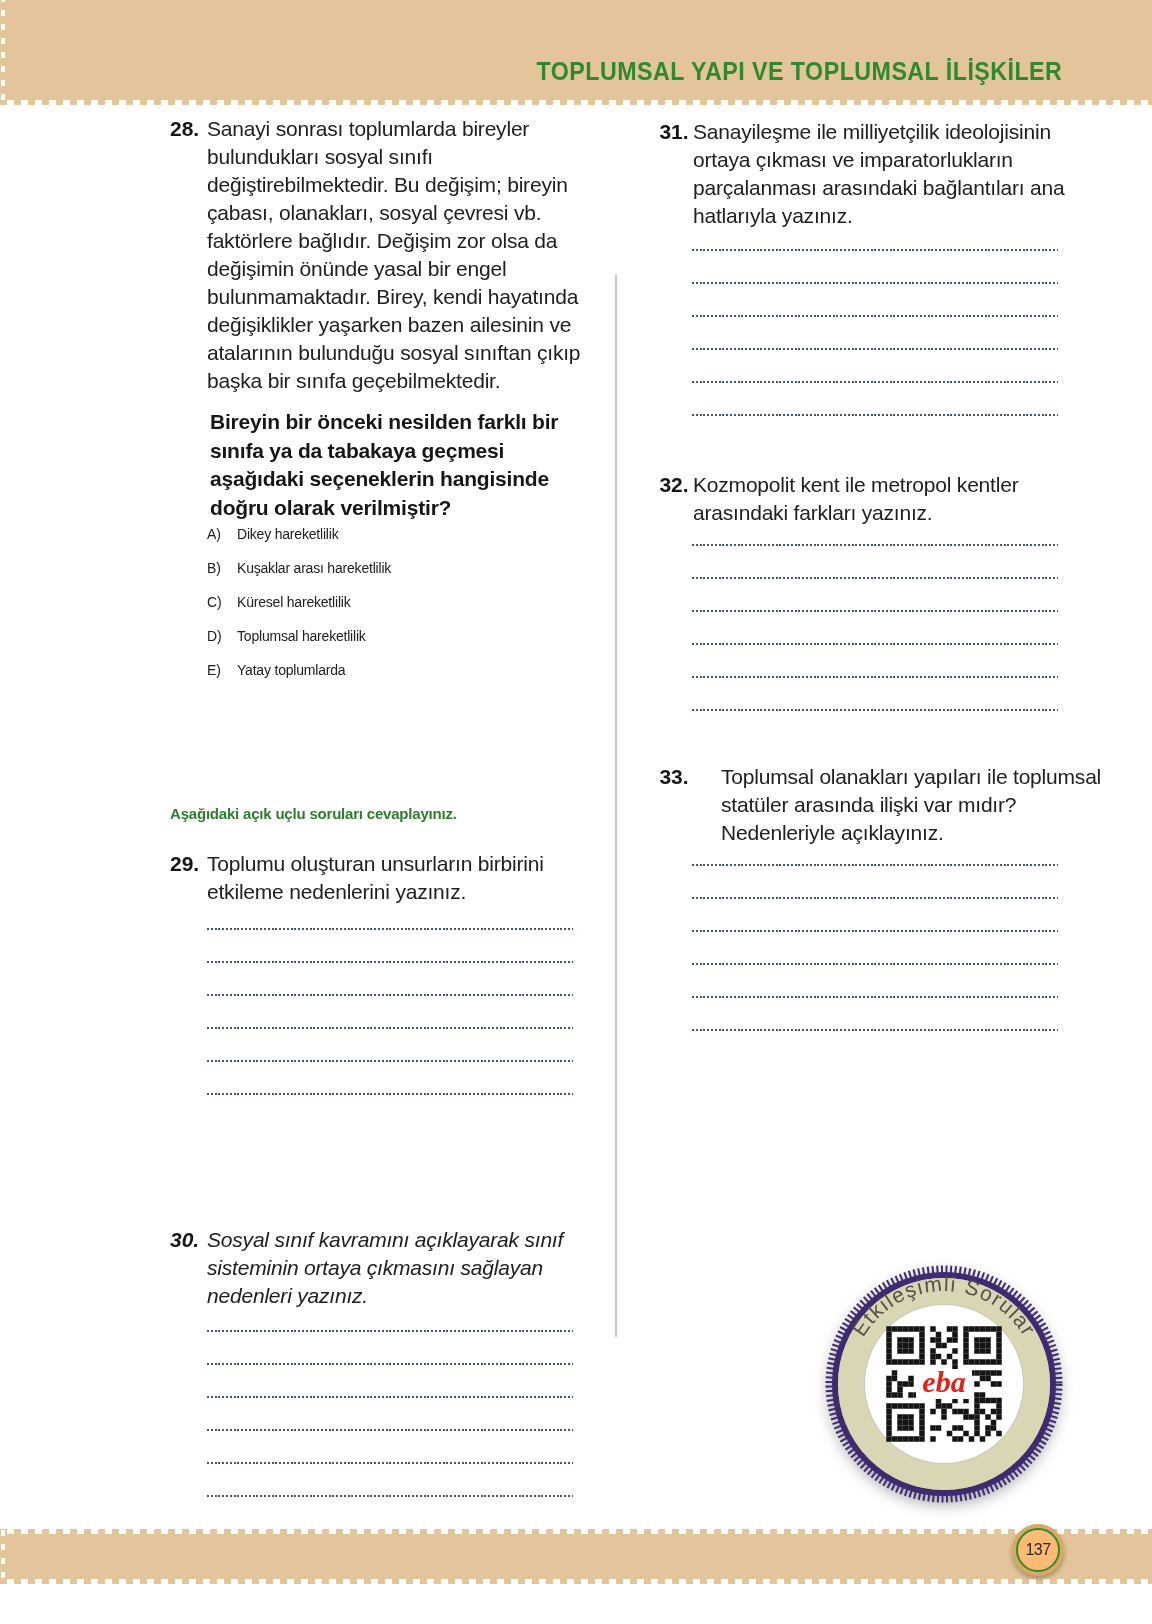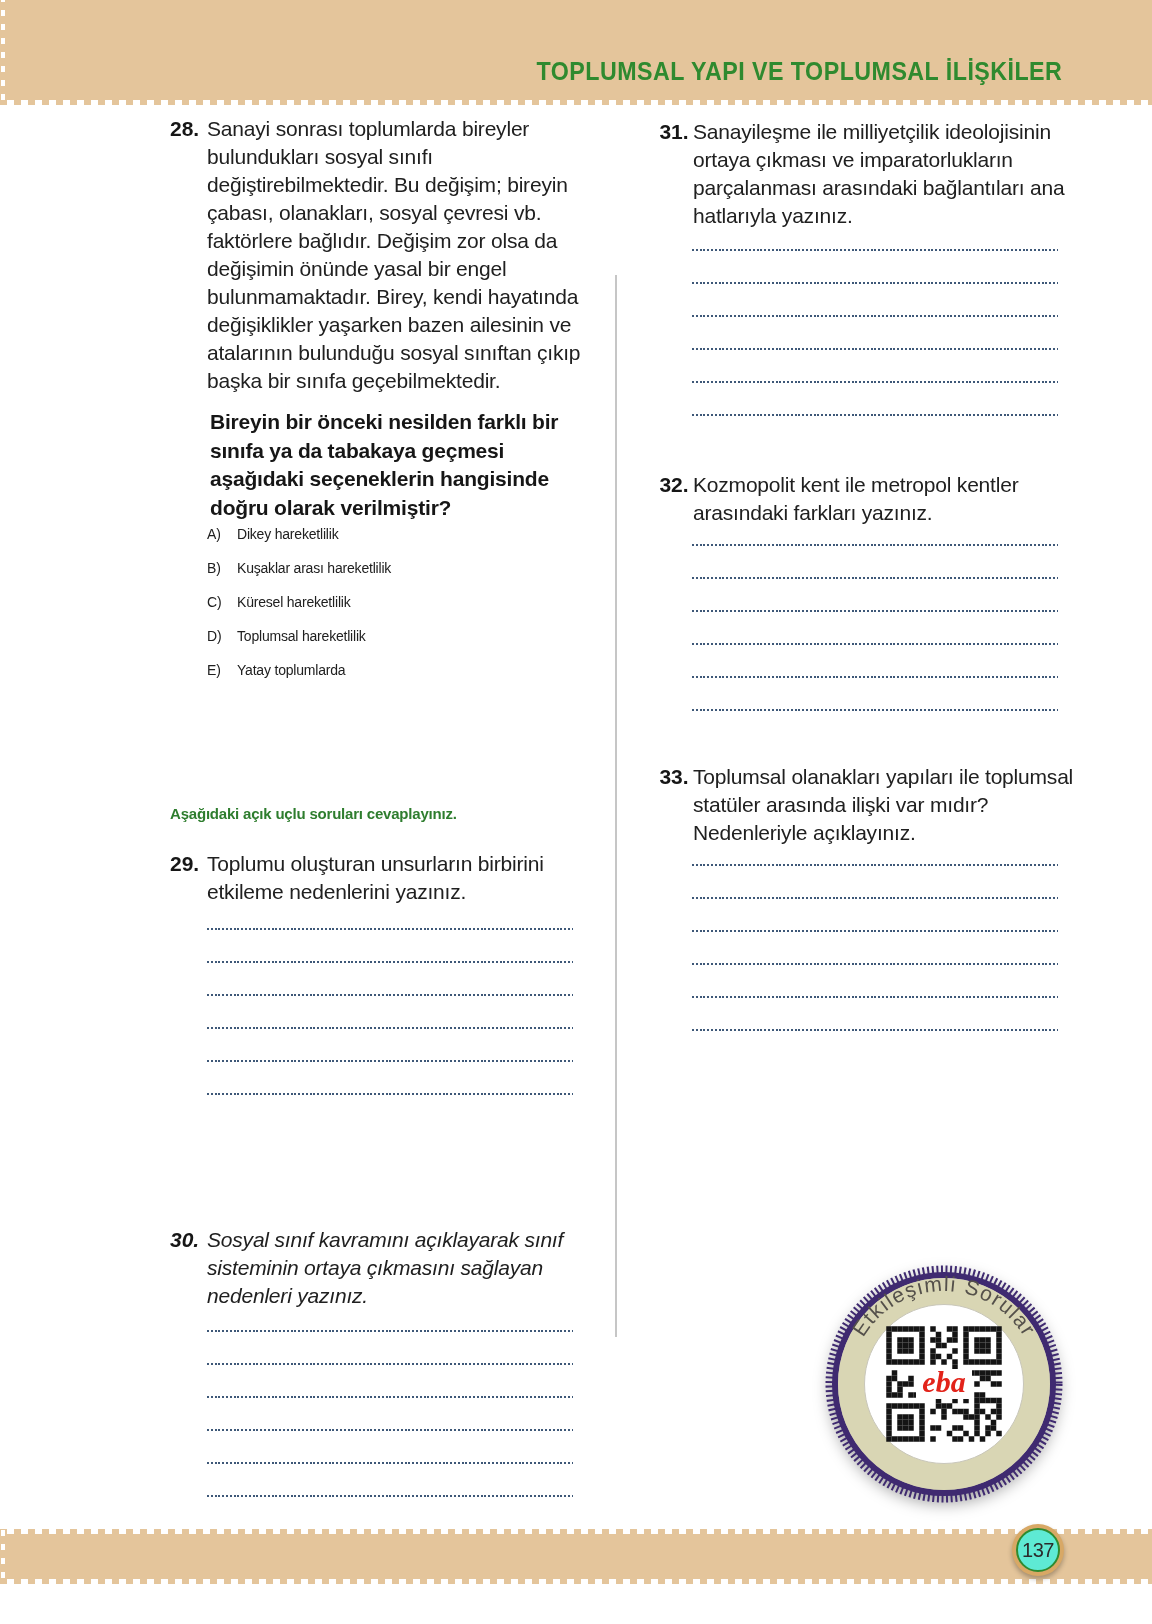--- a/index.html
+++ b/index.html
@@ -67,35 +67,35 @@
   .heading-open{top:805px;}
   .q29{top:850px;}
   .lines29{top:897px;}
   .q30{top:1226px;font-style:italic;}
   .lines30{top:1299px;}
   
   .q31{top:118px;}
   .lines31{top:218px;}
   .q32{top:471px;}
   .lines32{top:513px;}
-  .q33{top:763px;}
+  .q33{top:763px;gap:28px;}
   .lines33{top:833px;}
   
   .badge{position:absolute; left:820px; top:1260px; width:248px; height:248px;}
   .badge svg{filter:drop-shadow(0 5px 7px rgba(0,0,0,.35));}
   
   .page-number{
     position:absolute; left:1012px; top:1524px; width:52px; height:52px; border-radius:50%;
     background:var(--gold,#d8a865); display:grid; place-items:center;
     box-shadow:0 3px 5px rgba(0,0,0,.28);
   }
   .page-number .inner{
-    width:44px; height:44px; border-radius:50%; background:#5eead4;
+    width:44px; height:44px; border-radius:50%; background:#fdba74;
     border:2.5px solid var(--green,#2f8a2f); box-sizing:border-box;
-    display:grid; place-items:center; font-size:20px; color:#2b2b2b; letter-spacing:-0.5px;
+    display:grid; place-items:center; font-size:16px; color:#2b2b2b; letter-spacing:-0.5px;
   }
 </style>
 </head>
 <body>
 
 <div class="page" style="--tan: #e4c59b; --green: #2f8a2f; --green2: #2e7d2e; --body-text: #202020; --line-blue: #3e5878; --gold: #d8a865;">
 
   <header class="band top-band">
     <div class="band-left-dashes"></div>
     <h1 class="band-title">TOPLUMSAL YAPI VE TOPLUMSAL İLİŞKİLER</h1>

